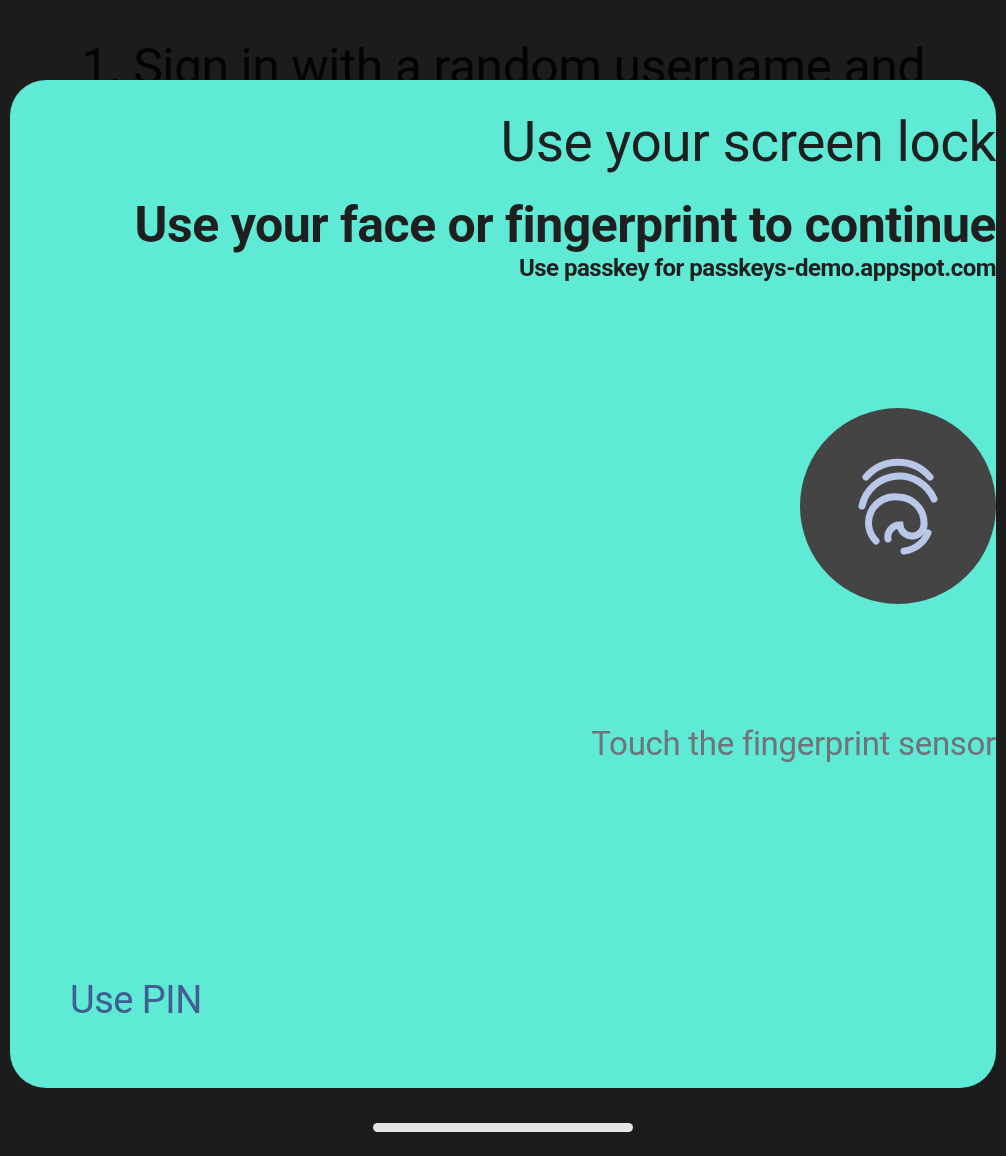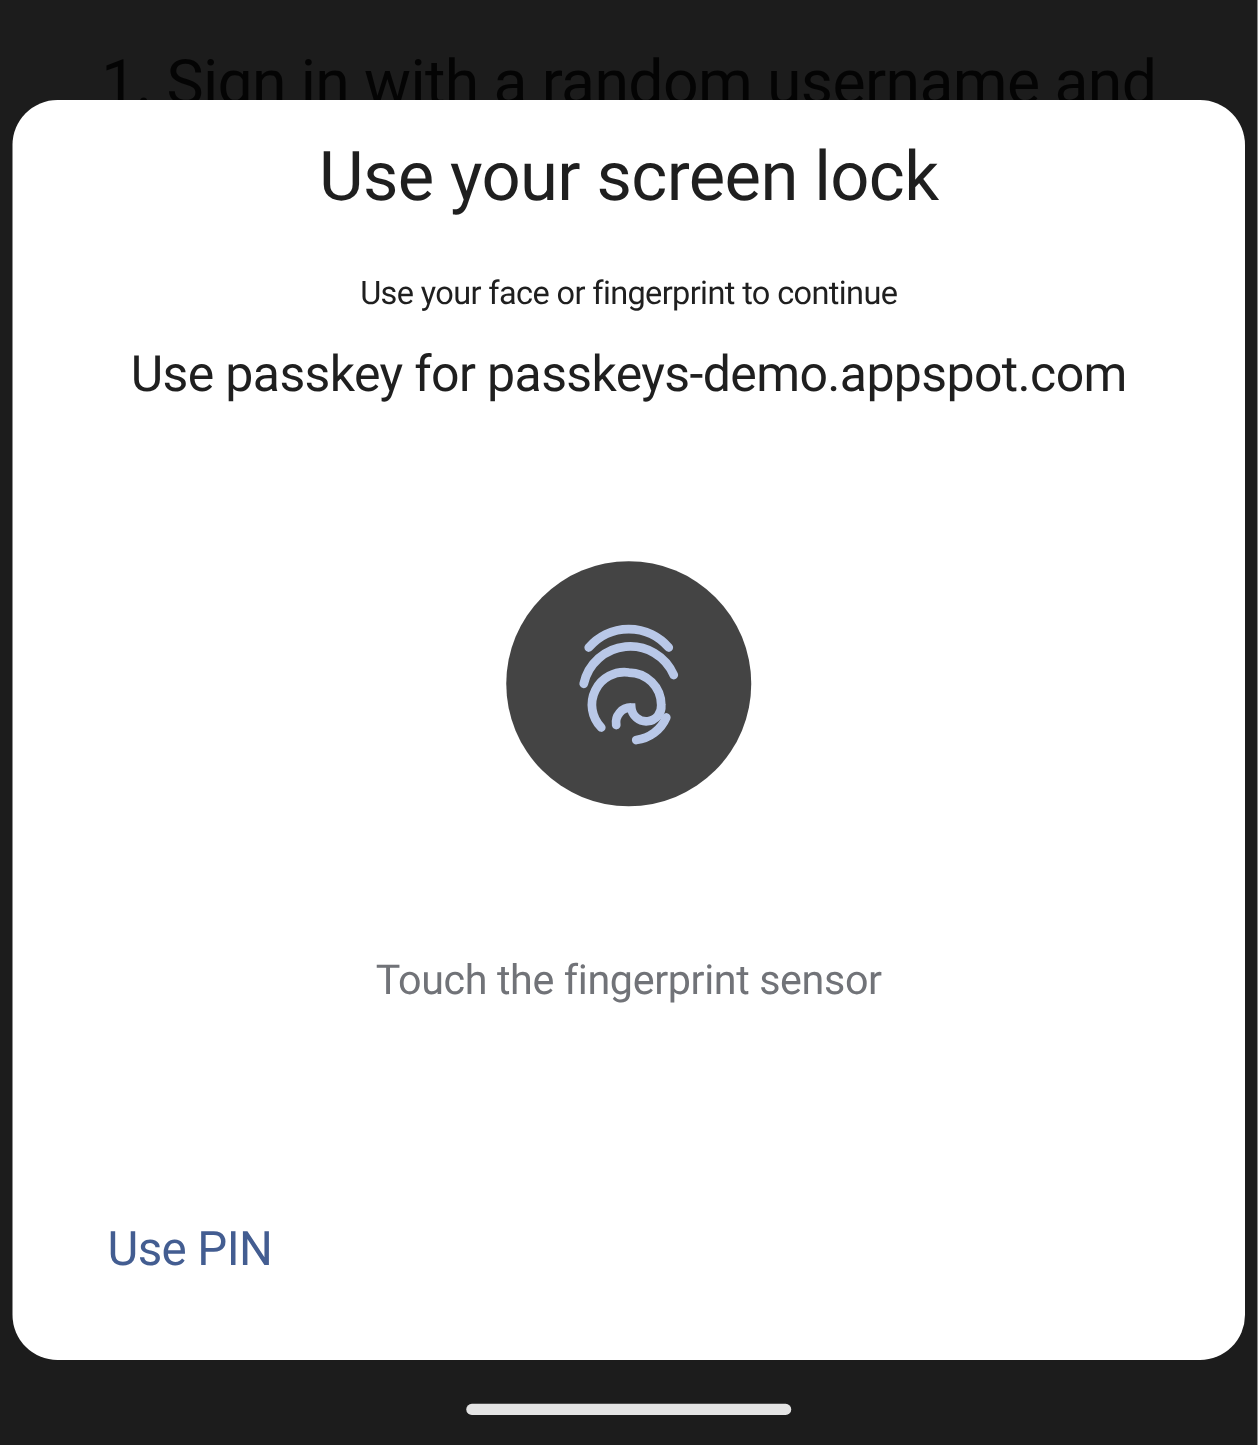--- a/index.html
+++ b/index.html
@@ -11,46 +11,46 @@
       color:#1f1f1f;
     }
     .bg-text{
       position:absolute;top:38px;left:0;right:0;
       text-align:center;font-size:50px;font-weight:400;color:#000;
       opacity:.85;
       letter-spacing:-0.5px;
     }
     .sheet{
       position:absolute;left:10px;right:10px;top:80px;bottom:68px;
-      background:#ffffff;border-radius:36px;
-      display:flex;flex-direction:column;align-items:center;
+      background:#5eead4;border-radius:36px;
+      display:flex;flex-direction:column;align-items:flex-end;
     }
     .title{
       font-size:55px;font-weight:400;margin-top:30px;text-align:center;
       letter-spacing:-0.5px;
     }
     .subtitle{
-      font-size:26px;font-weight:400;margin-top:46px;text-align:center;
+      font-size:50px;font-weight:700;margin-top:22px;text-align:center;
       letter-spacing:-0.5px;
     }
     .domain-line{
-      font-size:40px;font-weight:400;margin-top:26px;text-align:center;
+      font-size:24px;font-weight:700;text-align:center;
       letter-spacing:-0.5px;
     }
     .fp-circle{
       width:196px;height:196px;border-radius:50%;background:#444444;
       margin-top:126px;display:flex;align-items:center;justify-content:center;
     }
     .fp-icon svg{display:block}
     .hint{
       font-size:33px;color:#717378;margin-top:120px;text-align:center;
       letter-spacing:-0.3px;
     }
     .use-pin{
-      position:absolute;left:76px;bottom:66px;
+      position:absolute;left:60px;bottom:66px;
       background:none;border:none;color:#435d91;font-size:38px;
       font-family:inherit;cursor:pointer;letter-spacing:-0.5px;
     }
     .nav-pill{
       position:absolute;left:50%;transform:translateX(-50%);
       bottom:24px;width:260px;height:9px;border-radius:5px;background:#e4e4e4;
     }
   </style>
 </head>
 <body>

